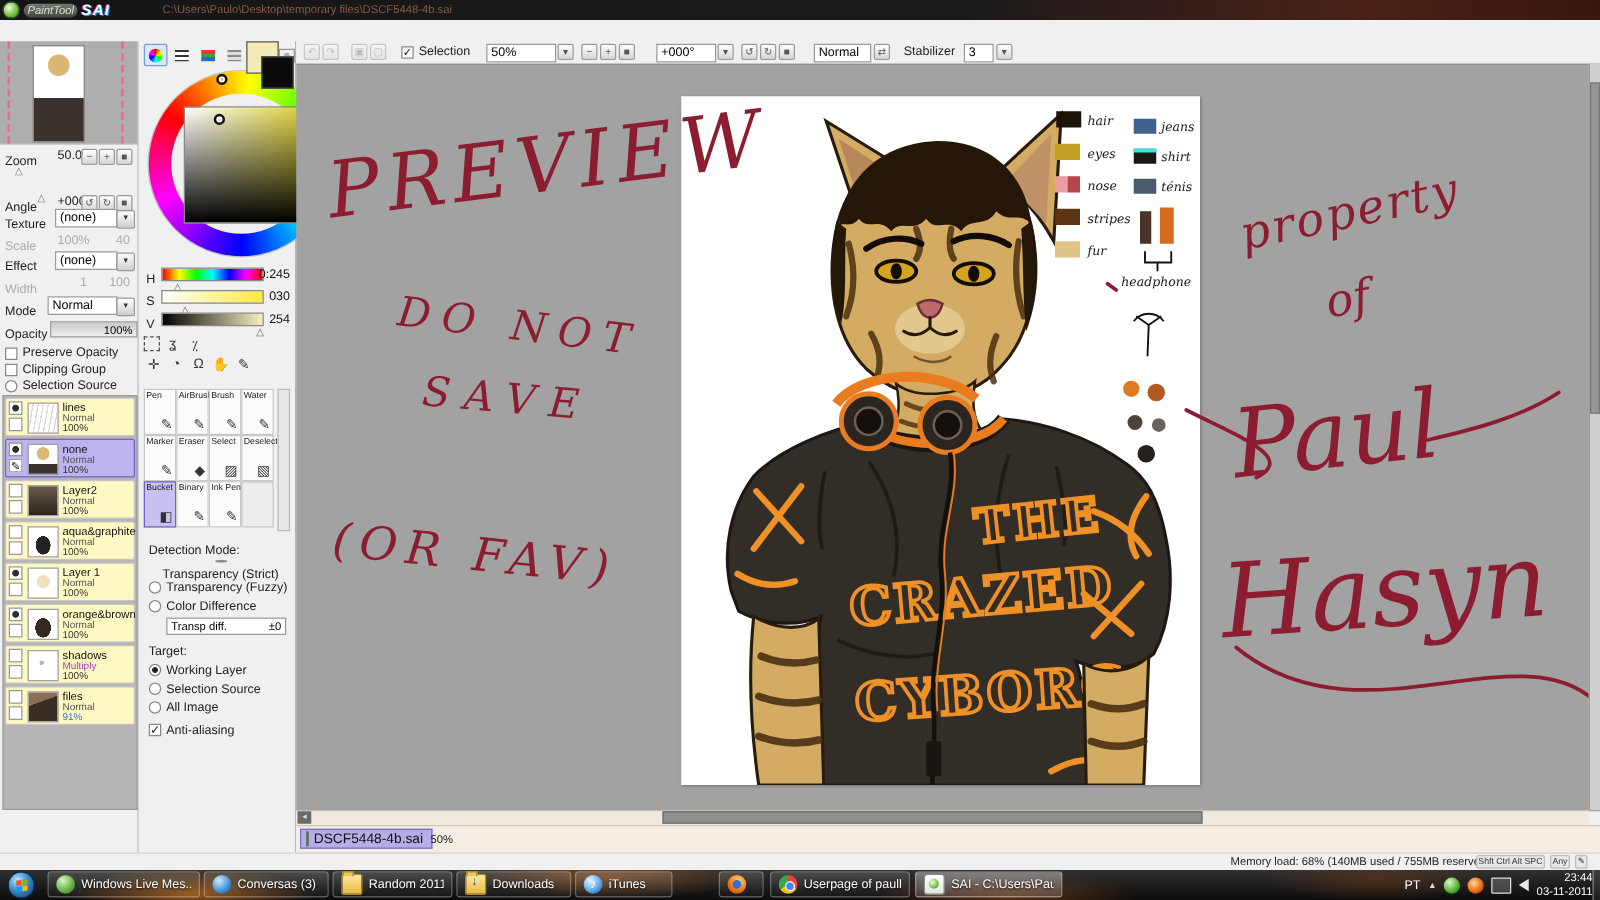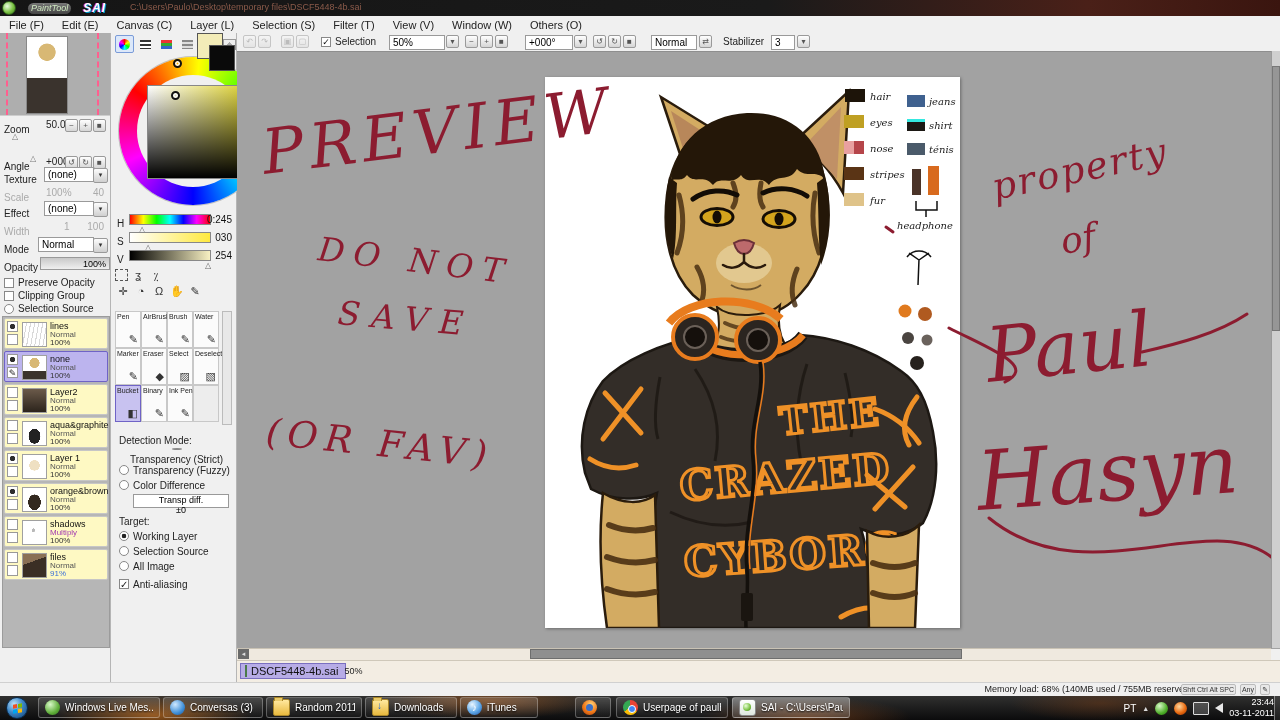--- a/index.html
+++ b/index.html
@@ -3,21 +3,21 @@
 <meta charset="utf-8">
 <style>
   html,body{margin:0;padding:0;width:1280px;height:720px;overflow:hidden;
     font-family:"Liberation Sans",sans-serif;background:#f0f0f0;}
   .abs{position:absolute;}
   #app{position:relative;width:1280px;height:720px;background:#f0f0f0;}
 
   
   #titlebar{left:0;top:0;width:1280px;height:16px;
     background:linear-gradient(to right,#151515 0%,#1a1a1a 60%,#4a2018 85%,#3a150f 100%);}
-  #titlebar .logo{left:2px;top:1px;height:14px;display:flex;align-items:center;gap:12px;}
+  #titlebar .logo{left:2px;top:1px;height:14px;display:flex;align-items:center;gap:3px;}
   .leaf{width:12px;height:12px;border-radius:50%;background:radial-gradient(circle at 35% 35%,#eafBe0,#7ac142 55%,#3a7a1e);border:1px solid #2e5e18;}
   .brandpaint{font-size:9px;font-style:italic;color:#cfe8c0;background:linear-gradient(#777,#444);padding:0 3px;border-radius:6px;height:11px;line-height:11px;}
   .brandsai{font-size:12px;font-weight:bold;font-style:italic;color:#fff;letter-spacing:1px;text-shadow:1px 1px 0 #09c,-1px 0 0 #c3c;}
   #doc-path{left:130px;top:2px;font-size:9px;color:#8a5a4a;}
 
   
   #menubar{left:0;top:16px;width:1280px;height:17px;background:#f0f0f0;border-bottom:1px solid #e0e0e0;display:flex;align-items:center;}
   .menu-item{font-size:11px;color:#222;padding:0 9px;}
 
   
@@ -90,21 +90,21 @@
   #bgswatch{left:98px;top:12px;width:24px;height:24px;background:#0a0a0a;border:1px solid #555;}
   
   #toolgrid{left:4px;top:278px;width:106px;height:114px;}
   .tcell{position:absolute;width:26px;height:37px;border:1px solid #c8c8c8;background:#fbfbfb;box-sizing:border-box;}
   .tcell.sel{background:#c8c2f0;border-color:#6f63c6;}
   .tcell .tn{position:absolute;left:1px;top:1px;font-size:7px;color:#222;white-space:nowrap;}
   .tcell .tg{position:absolute;right:2px;bottom:1px;font-size:11px;color:#333;}
   #toolscroll{left:111px;top:278px;width:10px;height:114px;border:1px solid #bbb;background:#e8e8e8;box-sizing:border-box;}
   .optline{left:8px;width:115px;height:14px;display:flex;align-items:center;gap:4px;}
   .optline span{font-size:10px;color:#222;white-space:nowrap;}
-  #transpbox{left:22px;width:96px;height:14px;border:1px solid #999;background:#fff;font-size:9px;display:flex;justify-content:space-between;padding:0 10px;align-items:center;box-sizing:border-box;flex-direction:column;}
+  #transpbox{left:22px;width:96px;height:14px;border:1px solid #999;background:#fff;font-size:9px;display:flex;justify-content:space-between;padding:0 3px;align-items:center;box-sizing:border-box;}
 
   
   #maintools{left:237px;top:33px;width:1043px;height:18px;background:#f0f0f0;border-bottom:1px solid #d8d8d8;}
   .mtb{position:absolute;top:2px;}
 
   
   #workspace{left:237px;top:51px;width:1043px;height:597px;background:#a2a2a2;border-top:1px solid #8e8e8e;overflow:hidden;}
   #canvas{left:308px;top:25px;width:415px;height:551px;background:#fff;box-shadow:1px 1px 3px rgba(0,0,0,.35);}
   #overlay{left:0;top:0;width:1043px;height:597px;pointer-events:none;}
   #vscroll{left:1271px;top:51px;width:9px;height:597px;background:#cfcfcf;border-left:1px solid #9a9a9a;}
@@ -172,31 +172,20 @@
 
   <div id="titlebar" class="abs">
     <div class="logo abs">
       <span class="leaf"></span>
       <span class="brandpaint">PaintTool</span>
       <span class="brandsai">SAI</span>
     </div>
     <div id="doc-path" class="abs">C:\Users\Paulo\Desktop\temporary files\DSCF5448-4b.sai</div>
   </div>
 
-  <div id="menubar" class="abs">
-    <span class="menu-item">File (F)</span>
-    <span class="menu-item">Edit (E)</span>
-    <span class="menu-item">Canvas (C)</span>
-    <span class="menu-item">Layer (L)</span>
-    <span class="menu-item">Selection (S)</span>
-    <span class="menu-item">Filter (T)</span>
-    <span class="menu-item">View (V)</span>
-    <span class="menu-item">Window (W)</span>
-    <span class="menu-item">Others (O)</span>
-  </div>
 
   <div id="colA" class="abs">
     <div id="navbox" class="abs">
       <div id="navthumb" class="abs"></div>
       <div class="navdash abs" style="left:6px;"></div>
       <div class="navdash abs" style="left:97px;"></div>
     </div>
 
     <div class="panrow abs" style="top:86px;">
       <span class="lbl">Zoom</span>

